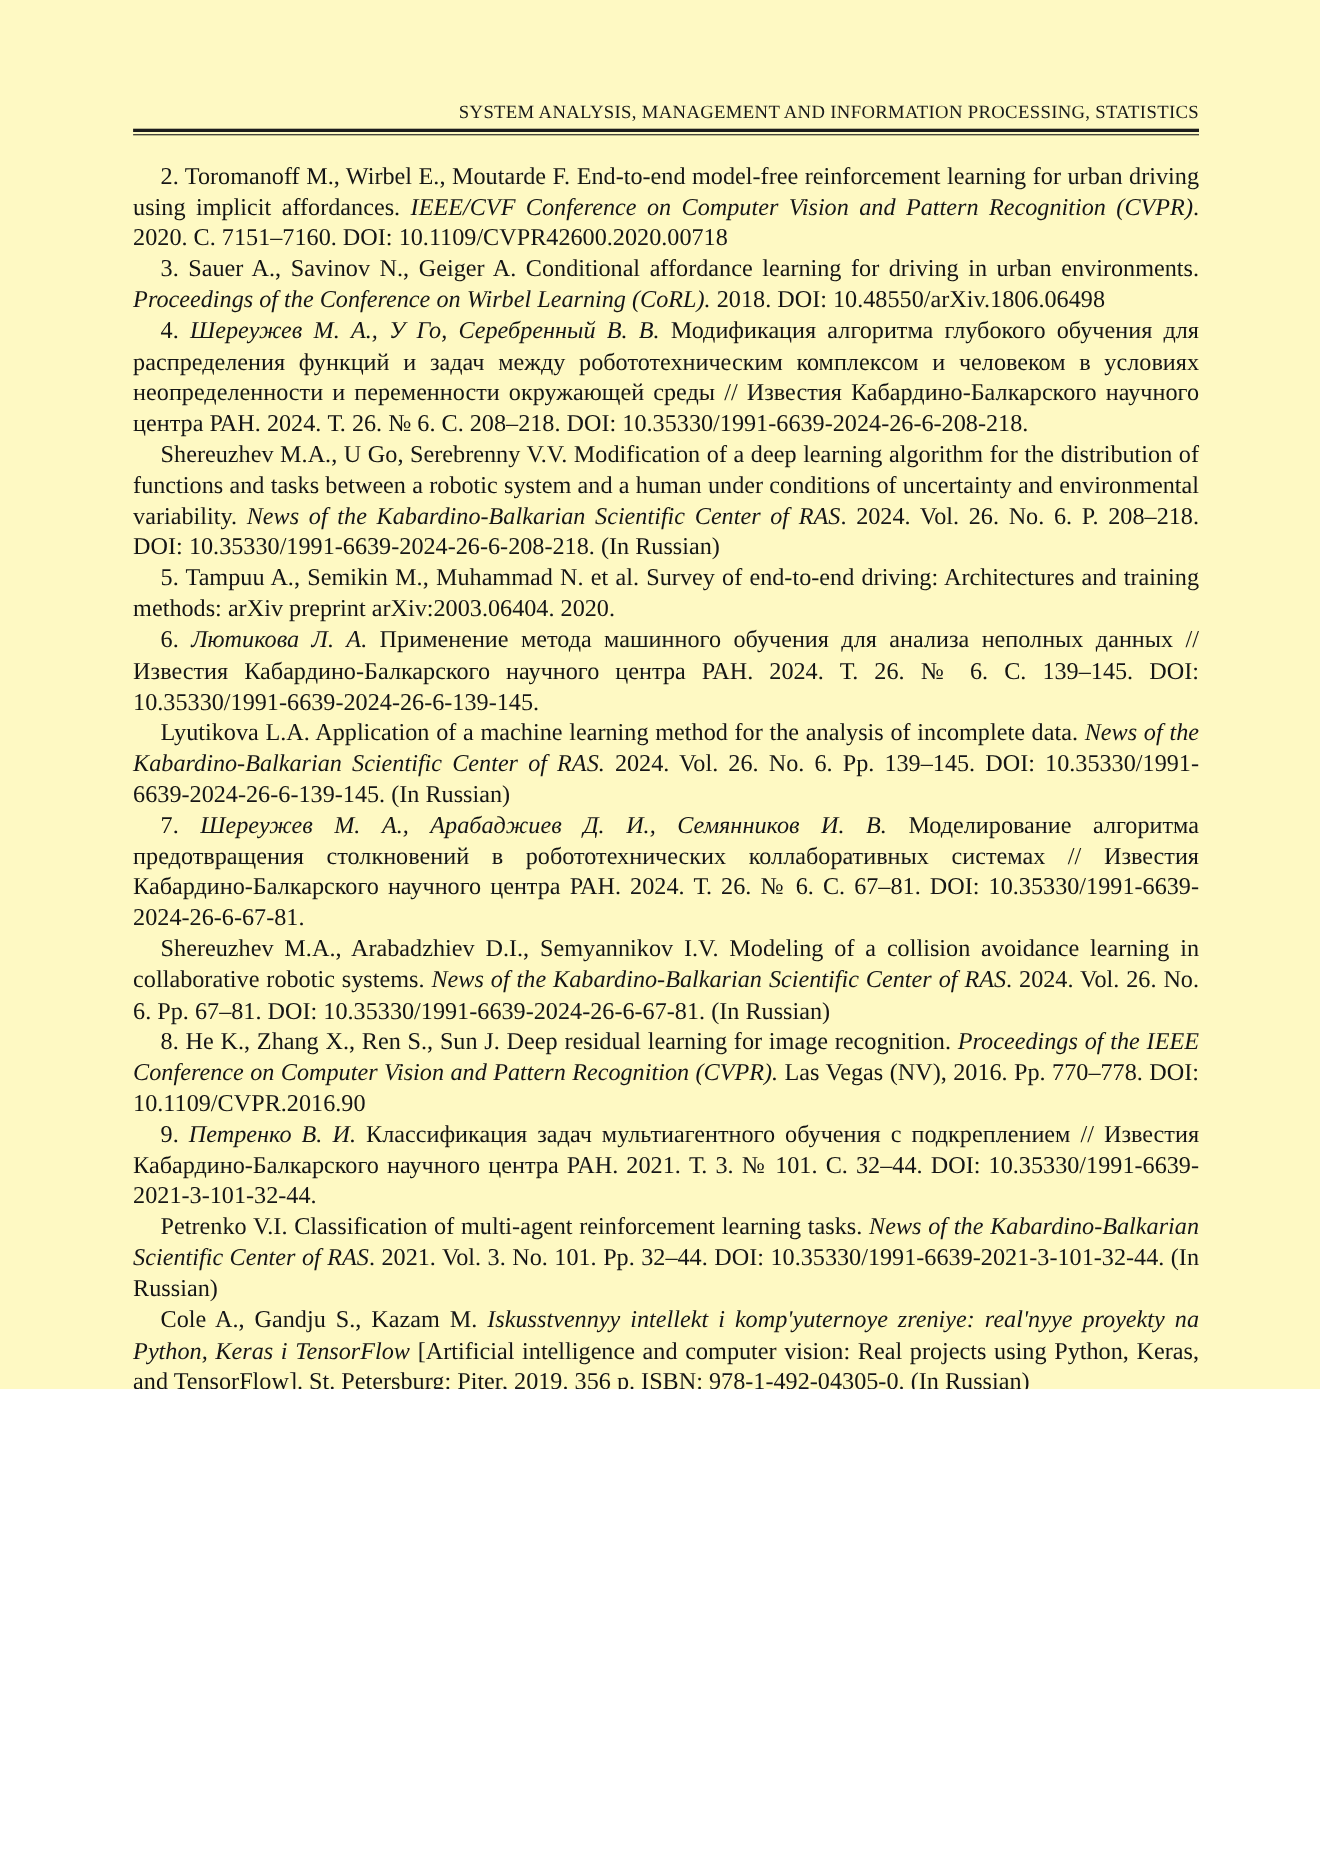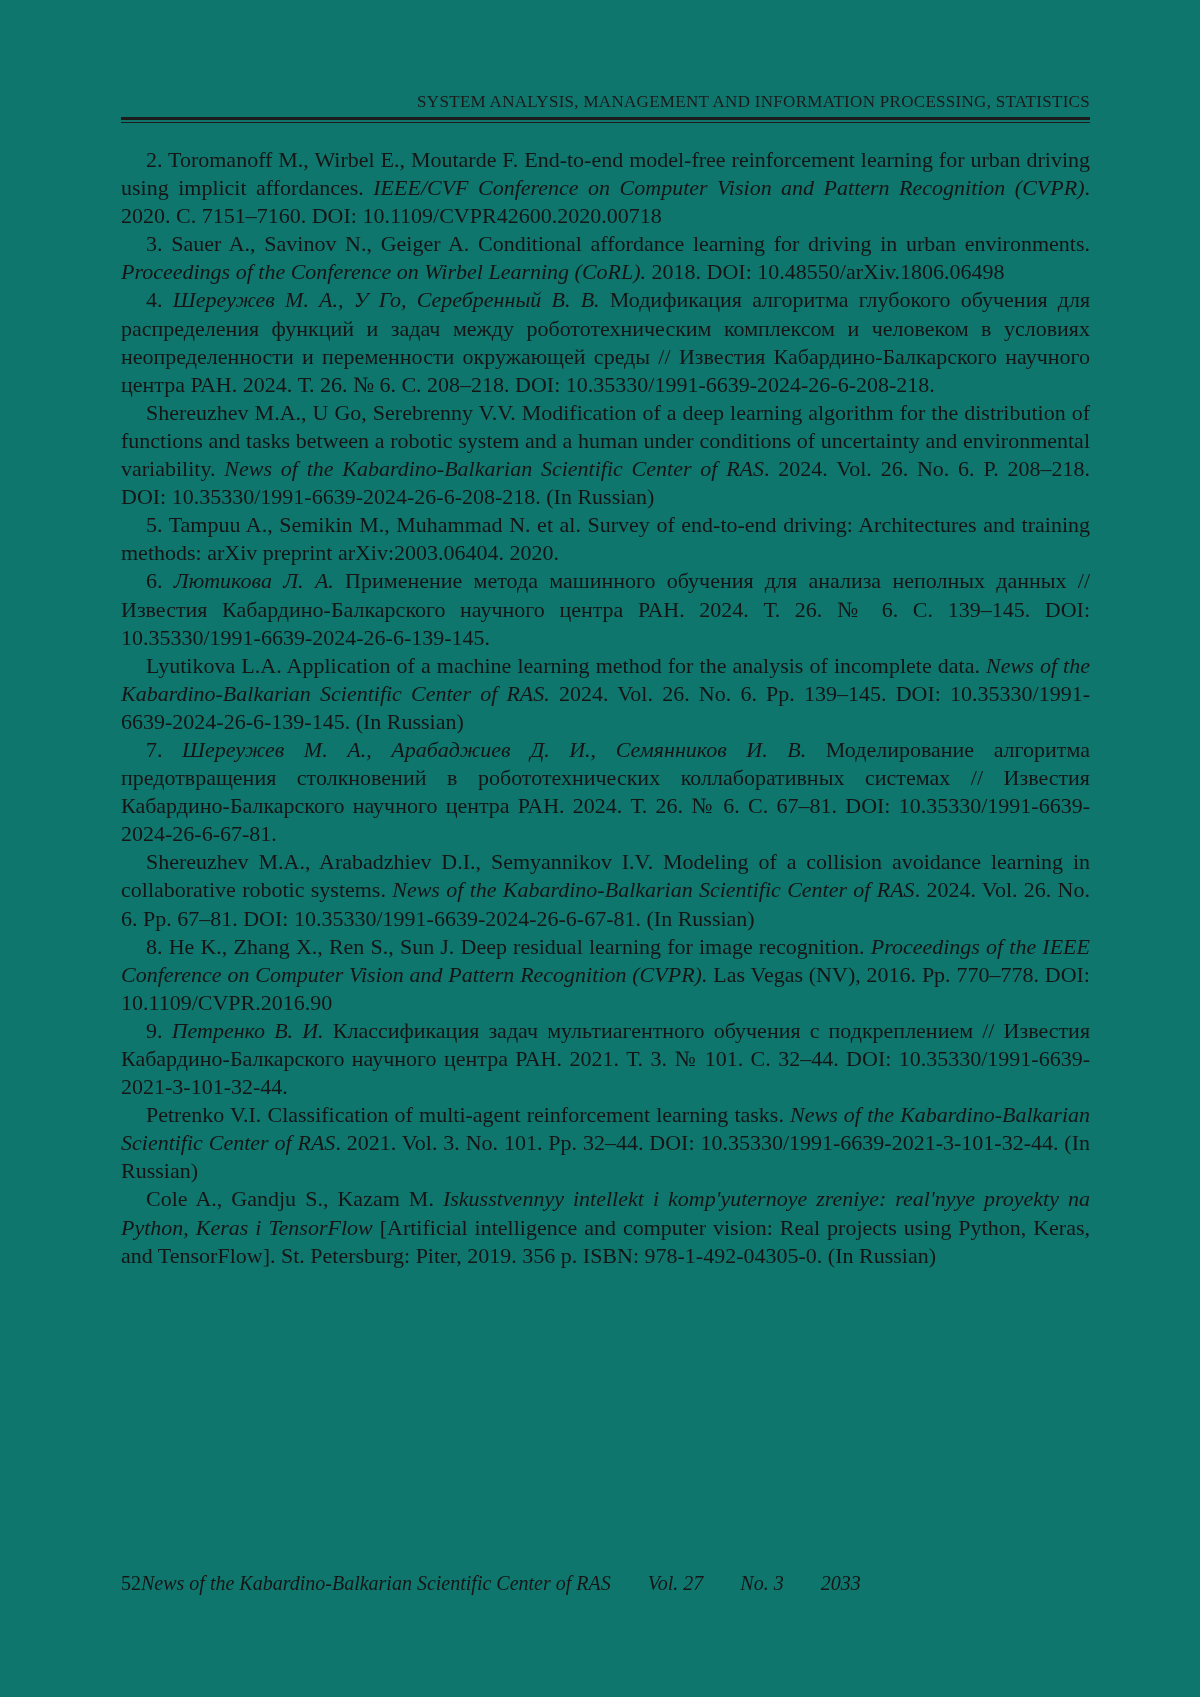--- a/index.html
+++ b/index.html
@@ -3,22 +3,22 @@
 <meta charset="utf-8">
 <style>
   html, body {
     margin: 0;
     padding: 0;
     background: #ffffff;
   }
   .page {
     position: relative;
     width: 1200px;
-    height: 1697px;
-    background: #0f766e;
+    height: 1263px;
+    background: #fef9c3;
     color: #151515;
     font-family: "Liberation Serif", serif;
     overflow: hidden;
   }
   .header {
     position: absolute;
     left: 121px;
     width: 969px;
     top: 92px;
   }

